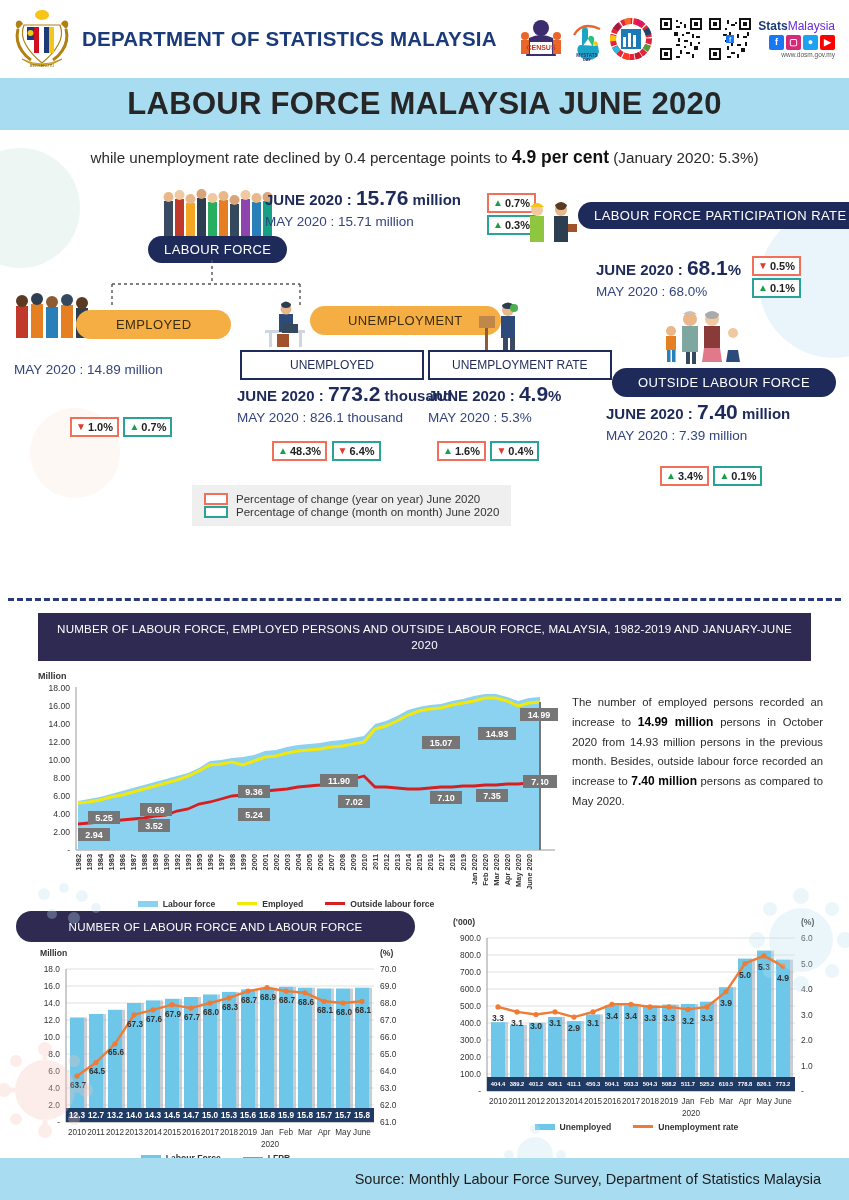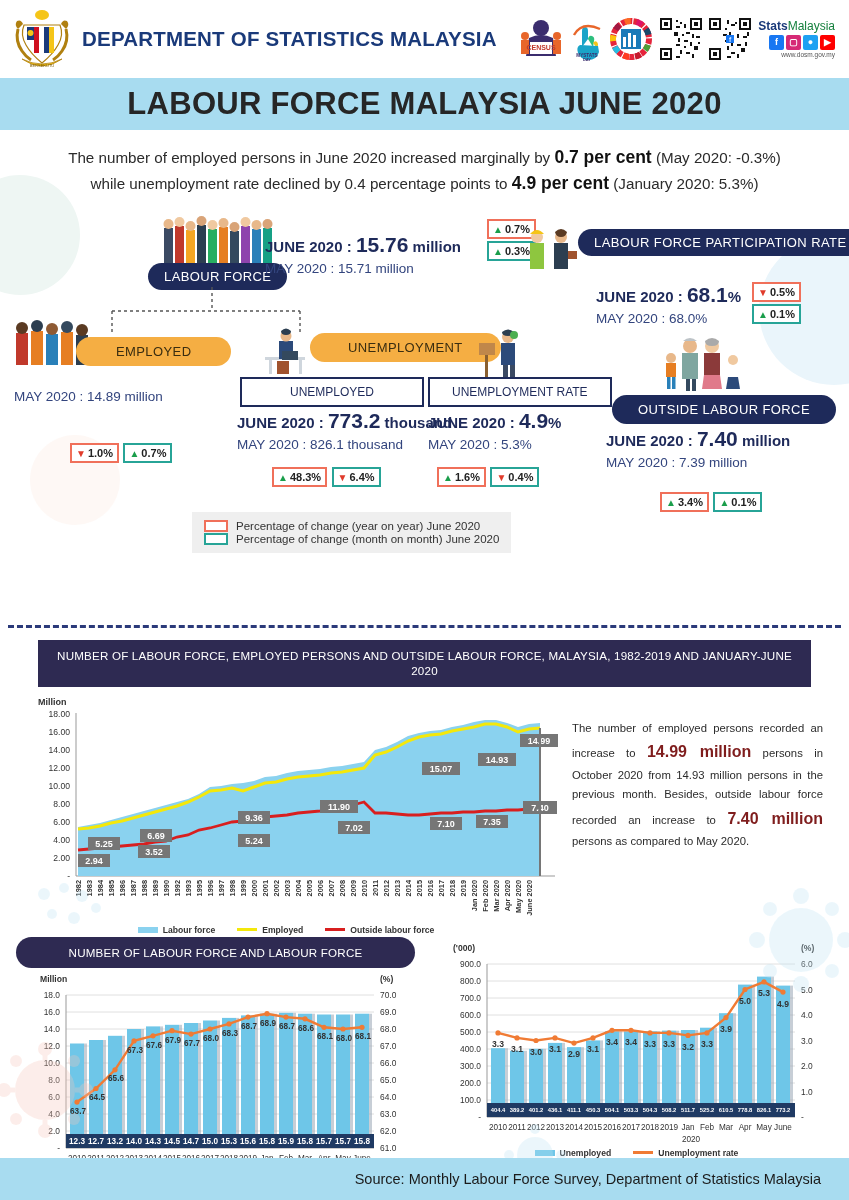--- a/index.html
+++ b/index.html
@@ -27,21 +27,21 @@
     color: #1a3a7a; margin-left: 10px; white-space: nowrap;
   }
   .header-right {
     margin-left: auto; display: flex; align-items: center; gap: 7px;
     padding-right: 2px;
   }
   .hlogo { height: 46px; display:flex; align-items:center; }
   .qr { width: 42px; height: 42px; background:#fff; position: relative; }
   .stats-m { display:flex; flex-direction:column; align-items:flex-end; }
   .stats-m .sm-top { font-size: 12px; font-weight:bold; color:#1a3a7a; line-height: 1.1;}
-  .stats-m .sm-top span.light { font-weight: normal; color:#15803d;}
+  .stats-m .sm-top span.light { font-weight: normal; color:#6d28d9;}
   .social { display:flex; gap:2px; margin-top:2px; }
   .social b {
     width:15px;height:15px;display:inline-block;border-radius:2px;
     color:#fff;font-size:9px;line-height:15px;text-align:center;font-weight:bold;
   }
   .stats-m .url { font-size:6.5px; color:#555; margin-top:1px;}
 
   
   .title-bar {
     background: #a8dcf0;
@@ -120,21 +120,21 @@
   .cbadge-txt { font-size: 9px; fill:#fff; font-weight:bold; }
 
   .legend-line { display:flex; gap:22px; justify-content:center; margin-top:2px;}
   .ll { display:flex; align-items:center; gap:5px; font-size:8.6px; color:#333; font-weight:bold;}
   .ll .sw { width:20px; height:6px; }
   .ll .swline { width:20px; height:3px; }
 
   .para {
     font-size: 11.3px; line-height: 1.72; color:#2b2b2b; text-align: justify;
   }
-  .para b { font-weight:bold; font-size:16px; color:#7f1d1d; }
+  .para b { font-weight:bold; font-size:12px; color:#000000; }
 
   
   .footer {
     position:absolute; bottom:0; left:0; right:0;
     background:#a8dcf0; height: 42px;
     display:flex; align-items:center; justify-content:flex-end;
     padding-right: 28px;
     font-size: 14.5px; color:#1b1b1b;
   }
 
@@ -297,23 +297,20 @@
     </div>
   </div>
 </div>
 
 <div class="title-bar">
   <h1>LABOUR FORCE MALAYSIA JUNE 2020</h1>
 </div>
 
 <div class="subtitle">
   <div>
-    <span>The number of employed persons in June 2020 increased marginally by </span><b>0.7 per cent</b><span> (May 2020: -0.3%)</span>
-  </div>
-  <div>
     <span>while unemployment rate declined by 0.4 percentage points to </span><b>4.9 per cent</b><span> (January 2020: 5.3%)</span>
   </div>
 </div>
 
 <div class="diagram">
 
   <div class="deco-circle" style="width:120px;height:120px;left:-40px;top:-30px;"></div>
   <div class="deco-circle" style="width:150px;height:150px;right:-60px;top:30px;background:#eaf5fb;"></div>
   <div class="deco-circle" style="width:90px;height:90px;left:30px;top:230px;background:#fdf2ec;opacity:.5;"></div>
 
@@ -339,21 +336,21 @@
         <circle cx="96.5" cy="15" r="5" fill="#e8b88a"></circle>
       <rect x="103" y="18" width="9" height="36" fill="#16a085"></rect>
         <circle cx="107.5" cy="14" r="5" fill="#d9a478"></circle>
     </g>
   </svg>
 
   <div style="position:absolute;left:148px;top:58px;">
     <span class="pill navy">LABOUR FORCE</span>
   </div>
 
-  <div style="position:absolute;left:265px;top:28px;">
+  <div style="position:absolute;left:265px;top:8px;">
     <div class="stat-big">
       <span>JUNE 2020 : </span><em>15.76</em><span> million</span>
     </div>
     <div class="stat-small" style="margin-top:4px">MAY 2020   :   15.71 million</div>
   </div>
   <div style="position:absolute;left:487px;top:14px;">
     <span class="badge">
         <i class="arrow-up">▲</i>
         <span>0.7%</span>
       </span>

